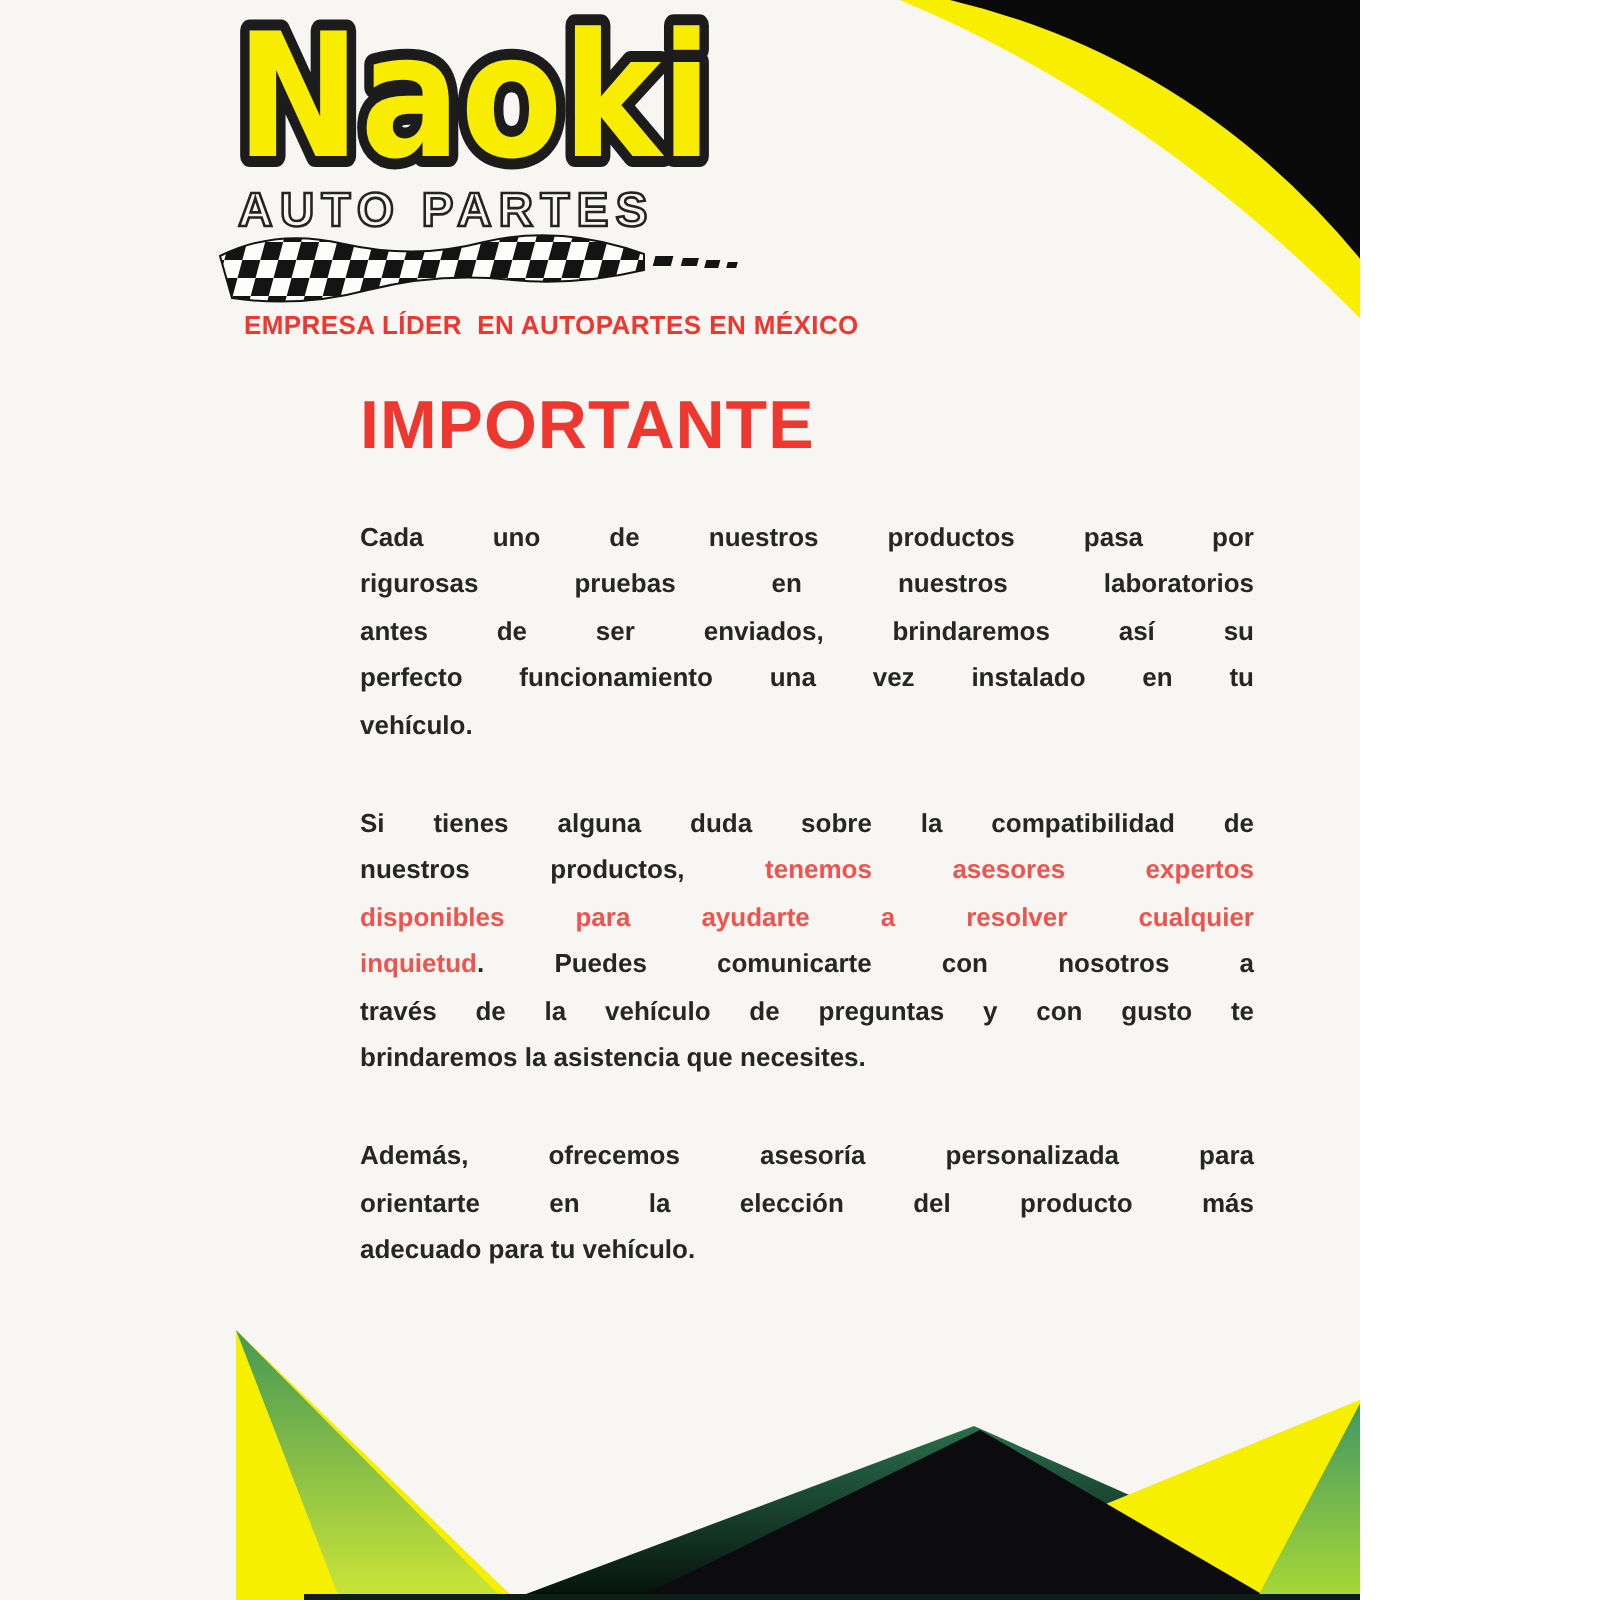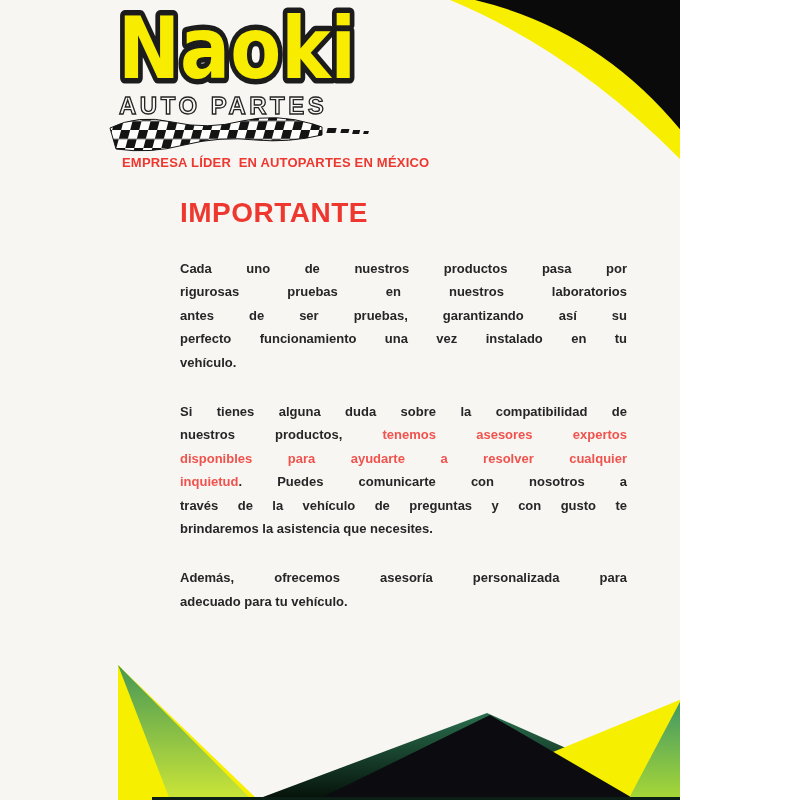--- a/index.html
+++ b/index.html
@@ -14,21 +14,21 @@
   
   .logo-svg{position:absolute;left:110px;top:-6px;width:262px;height:106px;}
   .brand-subtitle{position:absolute;left:119px;top:92px;font-size:24px;font-weight:700;
       letter-spacing:3.5px;color:#f7f6f3;-webkit-text-stroke:1.3px #242424;white-space:nowrap;}
   .flag-svg{position:absolute;left:108px;top:112px;width:262px;height:44px;}
   .brand-tagline{position:absolute;left:122px;top:155px;font-size:13px;font-weight:700;
       color:var(--red-heading,#e8352f);white-space:pre;letter-spacing:0.2px;}
 
   
   .content{position:absolute;left:180px;top:196px;width:447px;}
-  .heading{margin:0 0 27px 0;font-size:28px;line-height:34px;font-weight:700;
+  .heading{margin:0 0 27px 0;font-size:34px;line-height:34px;font-weight:700;
       letter-spacing:0.5px;color:var(--red-heading,#ee372f);}
   .para{margin:0 0 26px 0;}
   .line{font-size:13px;line-height:23.4px;font-weight:700;color:#262626;
       text-align:justify;text-align-last:justify;}
   .line.last{text-align-last:left;}
   .line .red{color:var(--red-inline,#f0534d);}
 
   
   .bottom-svg{position:absolute;left:0;top:655px;width:683px;height:145px;}
 </style>
@@ -67,34 +67,35 @@
     </svg>
 
     <div class="brand-tagline">EMPRESA LÍDER  EN AUTOPARTES EN MÉXICO</div>
 
     <div class="content">
       <h1 class="heading">IMPORTANTE</h1>
       <div>
           <div class="para">
             <div class="line"><span>Cada uno de nuestros productos pasa por</span></div>
             <div class="line"><span>rigurosas pruebas en nuestros laboratorios</span></div>
-            <div class="line"><span>antes de ser pruebas, garantizando así su</span></div>
+            <div class="line"><span>antes de ser enviados, brindaremos así su</span></div>
             <div class="line"><span>perfecto funcionamiento una vez instalado en tu</span></div>
             <div class="line last"><span>vehículo.</span></div>
           </div>
           <div class="para">
             <div class="line"><span>Si tienes alguna duda sobre la compatibilidad de</span></div>
             <div class="line"><span>nuestros productos, </span><span class="red">tenemos asesores expertos</span></div>
             <div class="line"><span class="red">disponibles para ayudarte a resolver cualquier</span></div>
             <div class="line"><span class="red">inquietud</span><span>. Puedes comunicarte con nosotros a</span></div>
             <div class="line"><span>través de la vehículo de preguntas y con gusto te</span></div>
             <div class="line last"><span>brindaremos la asistencia que necesites.</span></div>
           </div>
           <div class="para">
             <div class="line"><span>Además, ofrecemos asesoría personalizada para</span></div>
+            <div class="line"><span>orientarte en la elección del producto más</span></div>
             <div class="line last"><span>adecuado para tu vehículo.</span></div>
           </div>
         </div>
     </div>
 
     <svg class="bottom-svg" viewBox="0 0 683 145" aria-hidden="true">
       <defs>
         <linearGradient id="gL" x1="0" y1="0" x2="0" y2="1">
           <stop offset="0" stop-color="#35905e"></stop>
           <stop offset="1" stop-color="#c8e53c"></stop>

